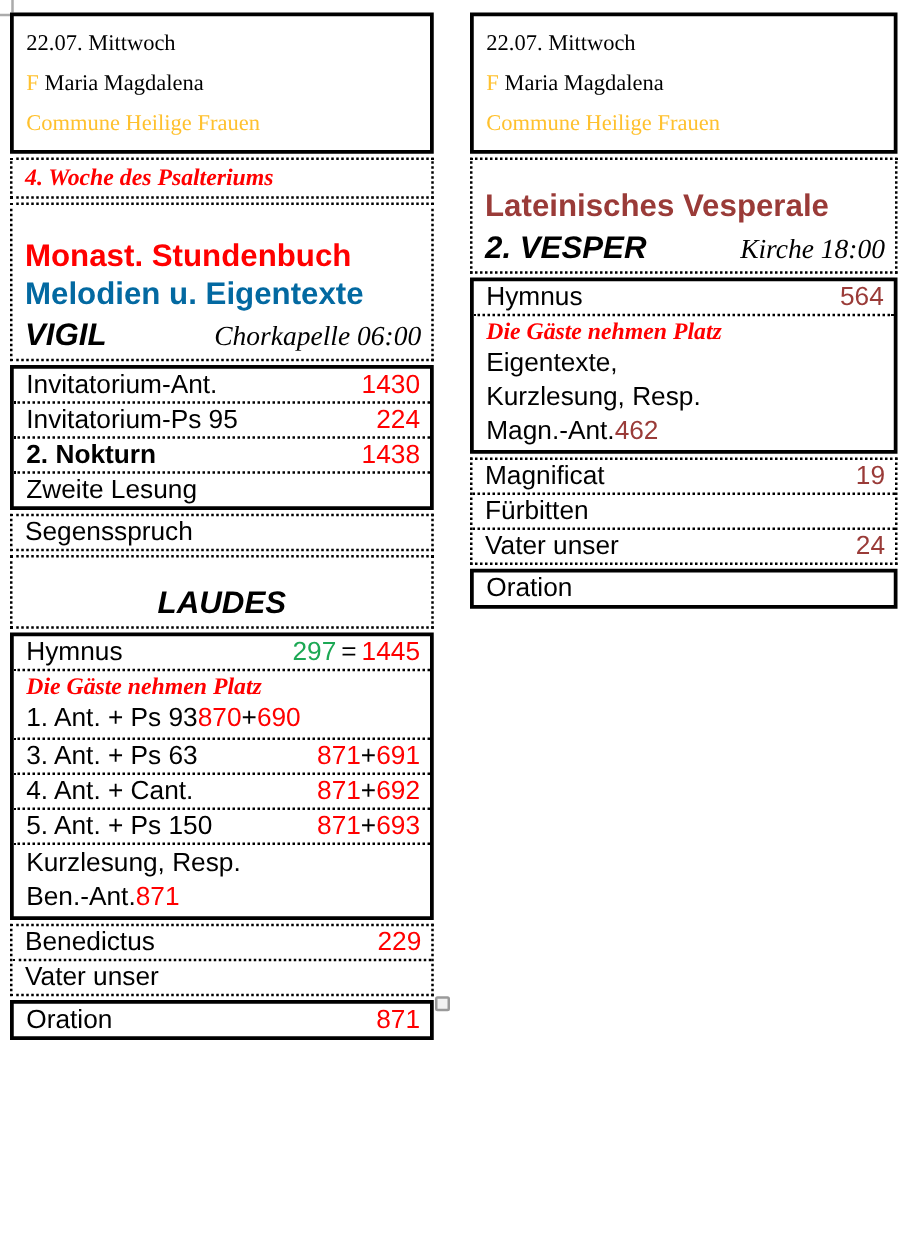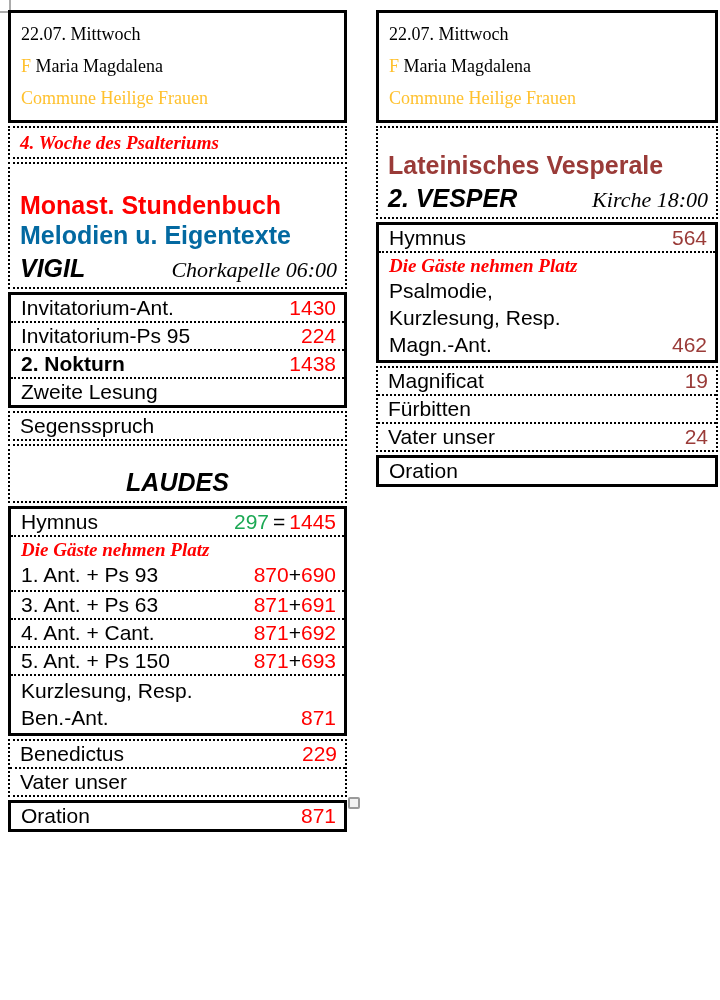--- a/index.html
+++ b/index.html
@@ -39,21 +39,21 @@
   .office-place { font-family:"Liberation Serif", serif; font-style:italic; font-size:22px; white-space:nowrap; }
   .laudesbox { padding:20px 10px 3px 10px;text-align:center; }
 
   
   .group > * + * { border-top:2px dotted #000; }
   .row {
     display:flex; justify-content:space-between; align-items:baseline;
     font-size:21px; line-height:26px; padding:0 8px 0 10px; white-space:nowrap;
   }
   .cell { padding:1px 8px 2px 10px; }
-  .cell-line { display:flex; justify-content:space-between; align-items:baseline; font-size:21px; line-height:27px; white-space:nowrap; }
+  .cell-line { display:flex; align-items:baseline; font-size:21px; line-height:27px; white-space:nowrap; }
   .plain-line { font-size:21px; line-height:27px; white-space:nowrap; }
   .bold { font-weight:bold; }
   .num-red    { color:#ff0000; }
   .num-maroon { color:#9a3b38; }
   .num-green  { color:#1ca854; }
   .plus { color:#000; }
   .eq   { color:#000; margin:0 4px; }
 
   
   #corner-mark {
@@ -190,21 +190,21 @@
     </div>
   </div>
 
   <div class="box solid group">
     <div class="row">
       <span>Hymnus</span>
       <span class="num-maroon">564</span>
     </div>
     <div class="cell">
       <div class="note">Die Gäste nehmen Platz</div>
-      <div class="plain-line">Psalmodie,</div>
+      <div class="plain-line">Eigentexte,</div>
       <div class="plain-line">Kurzlesung, Resp.</div>
       <div class="cell-line">
         <span>Magn.-Ant.</span>
         <span class="num-maroon">462</span>
       </div>
     </div>
   </div>
 
   <div class="box dotted group">
     <div class="row">

